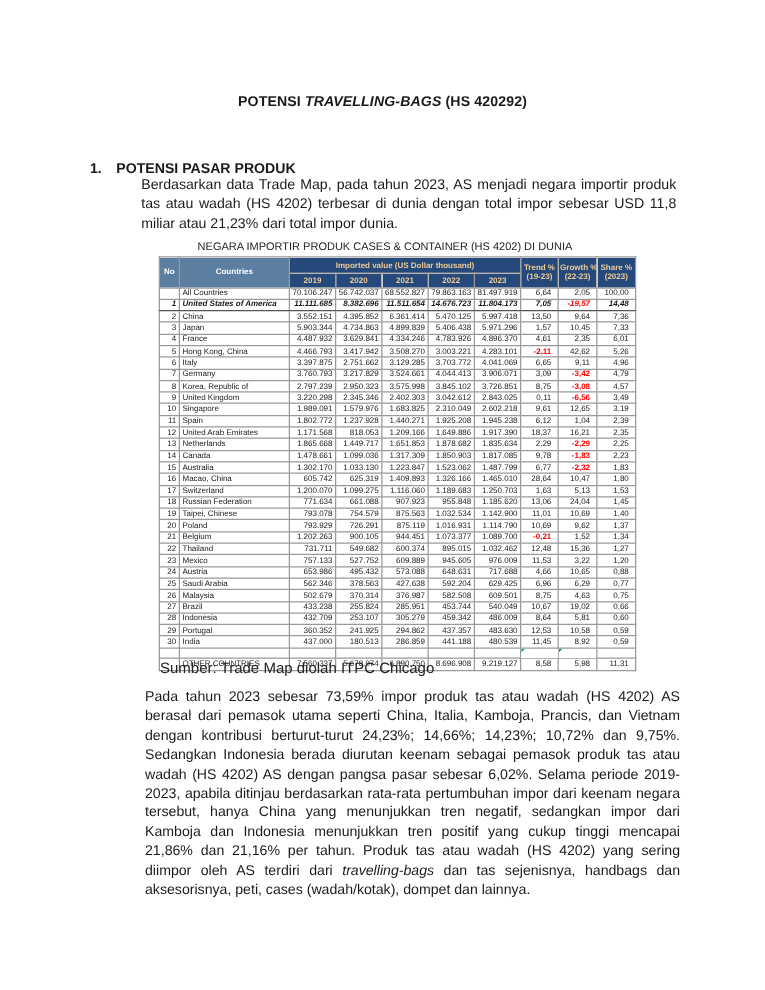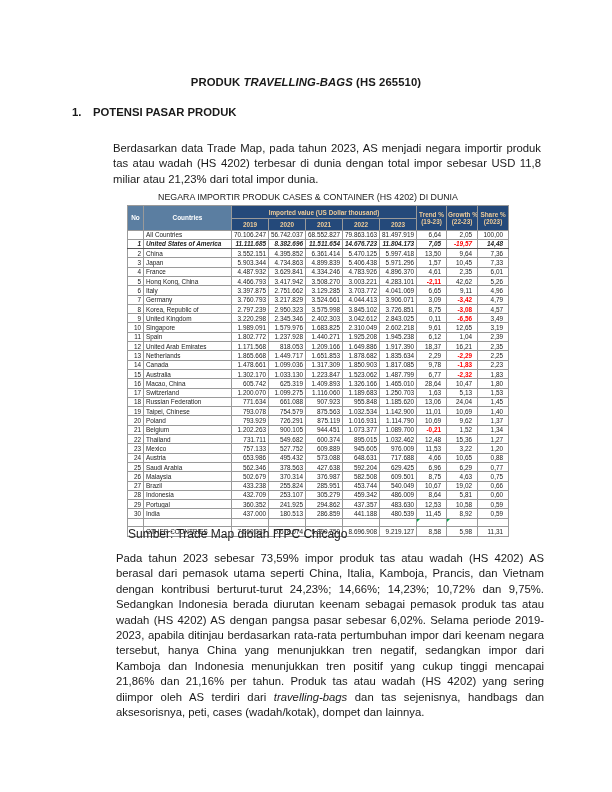--- a/index.html
+++ b/index.html
@@ -6,21 +6,21 @@
   .page {
     position:relative; width:612px; height:792px; background:#ffffff;
     margin:0 auto; overflow:hidden;
     font-family:"Liberation Sans", sans-serif; color:#1a1a1a;
   }
   .doc-title {
     position:absolute; top:76px; left:0; width:612px; text-align:center;
     font-size:11.3px; font-weight:bold; letter-spacing:0.1px;
   }
   .doc-title .it { font-style:italic; }
-  .h1 { position:absolute; top:106px; left:72px; font-size:11.3px; font-weight:bold; }
+  .h1 { position:absolute; top:129px; left:72px; font-size:11.3px; font-weight:bold; }
   .h1 .h-num { display:inline-block; width:21px; }
   .h2 { position:absolute; top:126.5px; left:93px; font-size:11.3px; font-weight:bold; }
   .h2 .h-num { display:inline-block; width:20px; }
   .h2 .it { font-style:italic; }
   .para { font-size:11.3px; line-height:15.4px; text-align:justify; }
   .para .it { font-style:italic; }
   .para1 { position:absolute; top:141px; left:113px; width:428px; }
   .para2 { position:absolute; top:551px; left:116px; width:428px; }
   .tbl-title {
     position:absolute; top:192px; left:0; width:616px; text-align:center;
@@ -52,21 +52,21 @@
     border-top:3px solid #00B050; border-right:3px solid transparent;
   }
   .source { position:absolute; top:527px; left:128px; font-size:12px; color:#222; }
 </style>
 </head>
 <body>
 
 <div class="page">
 
   <div class="doc-title">
-    <span>PRODUK </span><span class="it">TRAVELLING-BAGS</span><span> (HS 265510)</span>
+    <span>POTENSI </span><span class="it">TRAVELLING-BAGS</span><span> (HS 420292)</span>
   </div>
 
   <div class="h1">
     <span class="h-num">1.</span><span>POTENSI PASAR PRODUK</span>
   </div>
 
 
   <div class="para para1">Berdasarkan data Trade Map, pada tahun 2023, AS menjadi negara importir produk tas atau wadah (HS 4202) terbesar di dunia dengan total impor sebesar USD 11,8 miliar atau 21,23% dari total impor dunia.</div>
 
   <div class="tbl-title">NEGARA IMPORTIR PRODUK CASES &amp; CONTAINER (HS 4202) DI DUNIA</div>

